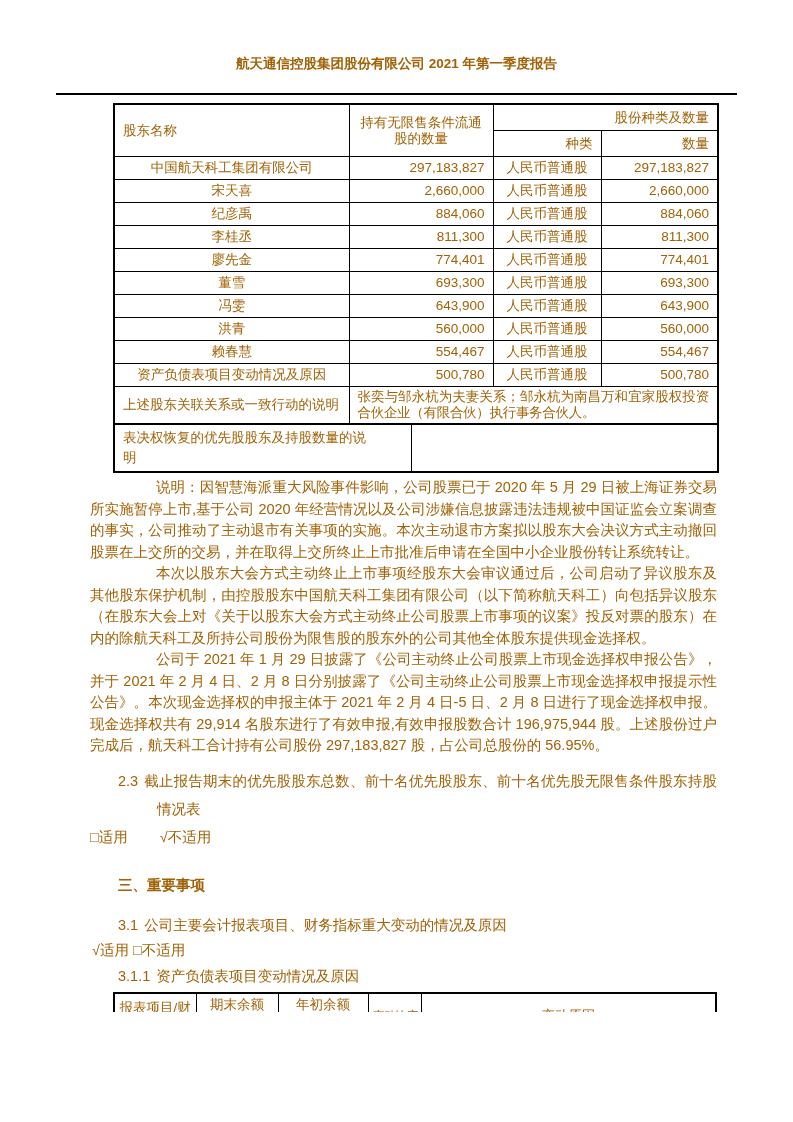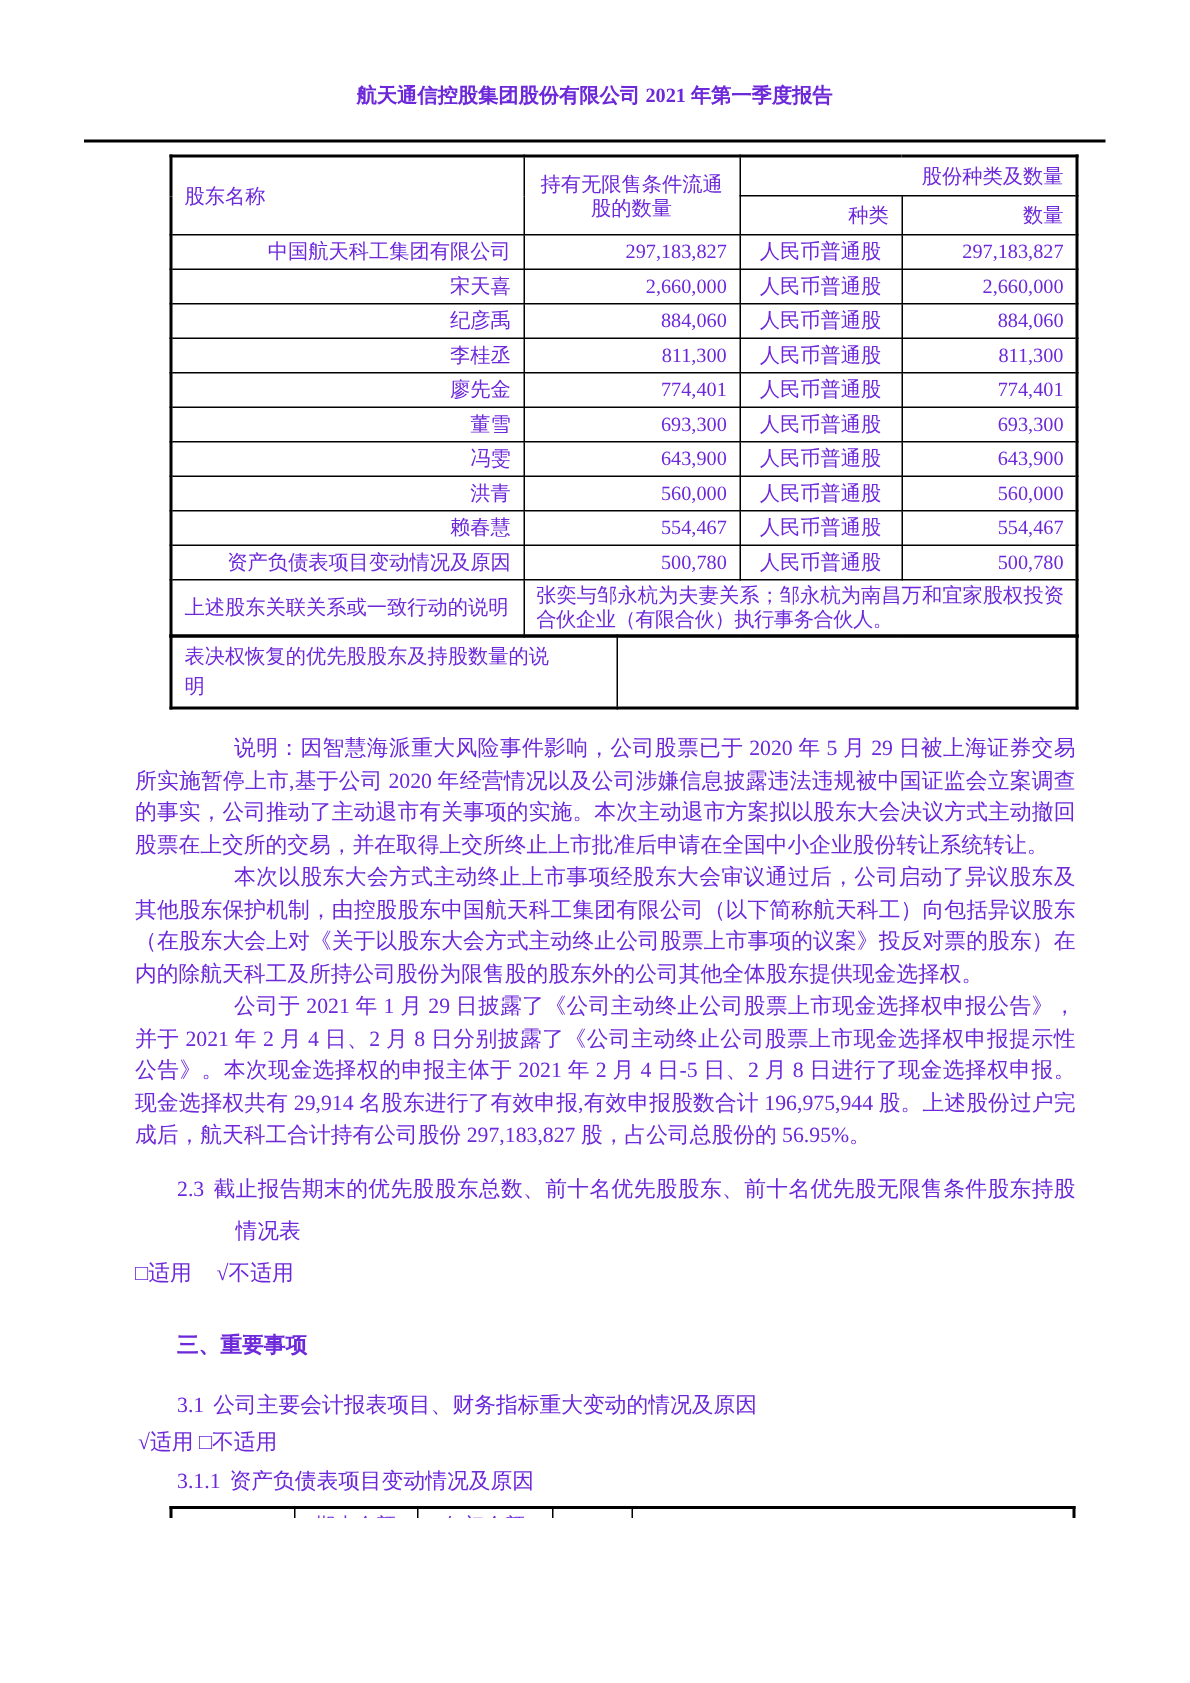--- a/index.html
+++ b/index.html
@@ -1,53 +1,53 @@
 <!DOCTYPE html>
 <html><head>
 <meta charset="utf-8">
 <style>
   html,body { margin:0; padding:0; background:#ffffff; }
   .page {
     position:relative; width:793px; height:1012px; overflow:hidden;
-    background:#ffffff; color:#6d28d9;
-    font-family:Liberation Serif, serif;
+    background:#ffffff; color:#a16207;
+    font-family:Liberation Sans, sans-serif;
   }
   .doc-title { margin:54px 60px 0; text-align:center; font-size:13.5px; font-weight:bold; line-height:20px; }
   .header-rule { border:none; border-top:2px solid #000; margin:19px 56px 0; height:0; }
 
   
   table.shareholders {
     border-collapse:collapse; table-layout:fixed; width:604px;
     margin:8px 0 0 113px; font-size:13.5px; border:2px solid #000;
   }
   table.shareholders td { border:1px solid #000; padding:2px 8px; line-height:16px; vertical-align:middle; }
   td.h-name { vertical-align:top; padding-top:4px;margin-left:14px; }
   td.h-shares { text-align:center; padding:2px 3px; }
   td.h-center { text-align:right; height:21px; }
-  td.name-cell { text-align:right; height:18px; }
+  td.name-cell { text-align:center; height:18px; }
   td.num-cell { text-align:right; height:18px; }
   td.type-cell { text-align:center; height:18px; }
   td.label-cell { vertical-align:top; padding-top:3px; }
   td.relation-text { vertical-align:top; padding:3px 5px; letter-spacing:-0.3px; text-align:justify; }
 
   table.voting {
     border-collapse:collapse; table-layout:fixed; width:604px;
-    margin:-2px 0 16px 113px; font-size:13.5px; border:2px solid #000;
+    margin:-2px 0 4px 113px; font-size:13.5px; border:2px solid #000;
   }
   table.voting td { border:1px solid #000; padding:3px 8px; line-height:20px; vertical-align:top; }
   .narrow { display:inline-block; max-width:252px; }
 
   
   .notes { margin:4px 76px 0 90px; font-size:14.5px; line-height:21.5px; text-align:justify; }
   .notes p { margin:0; text-indent:66px; }
 
   .sec23 { margin:10px 76px 0 118px; font-size:14.5px; line-height:28px; padding-left:39px; text-indent:-39px; text-align:justify; }
   .sec-num { padding-right:6px; }
   .applicable { margin:4px 0 0 90px; font-size:14.5px; line-height:20px; }
-  .applicable .box2 { margin-left:13px; }
+  .applicable .box2 { margin-left:28px; }
   .sec3-heading { margin:28px 13px 0 118px; font-size:14.5px; font-weight:bold; line-height:20px; }
   .s31 { margin:20px 0 0 118px; font-size:14.5px; line-height:20px; }
   .applicable2 { margin:5px 0 0 92px; font-size:14.5px; line-height:20px; }
   .s311 { margin:6px 0 0 118px; font-size:14.5px; line-height:20px; }
 
   
   table.balance {
     border-collapse:collapse; table-layout:fixed; width:602px;
     margin:6px 0 0 113px; font-size:13.5px; border:2px solid #000;
   }

